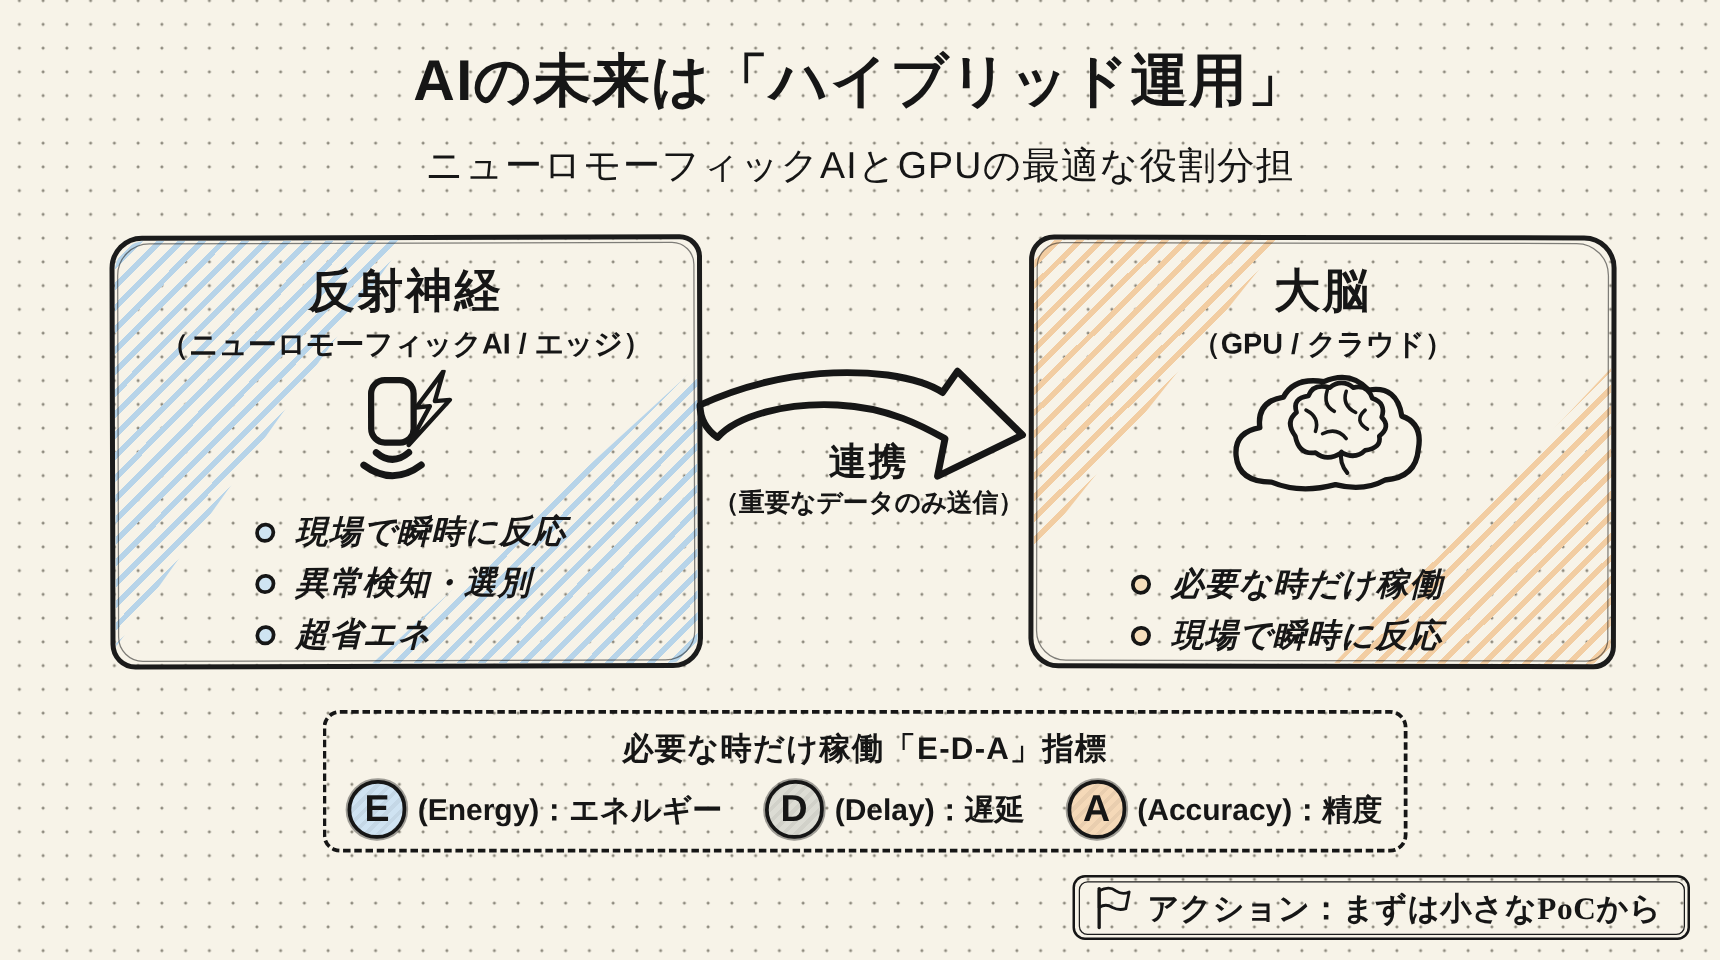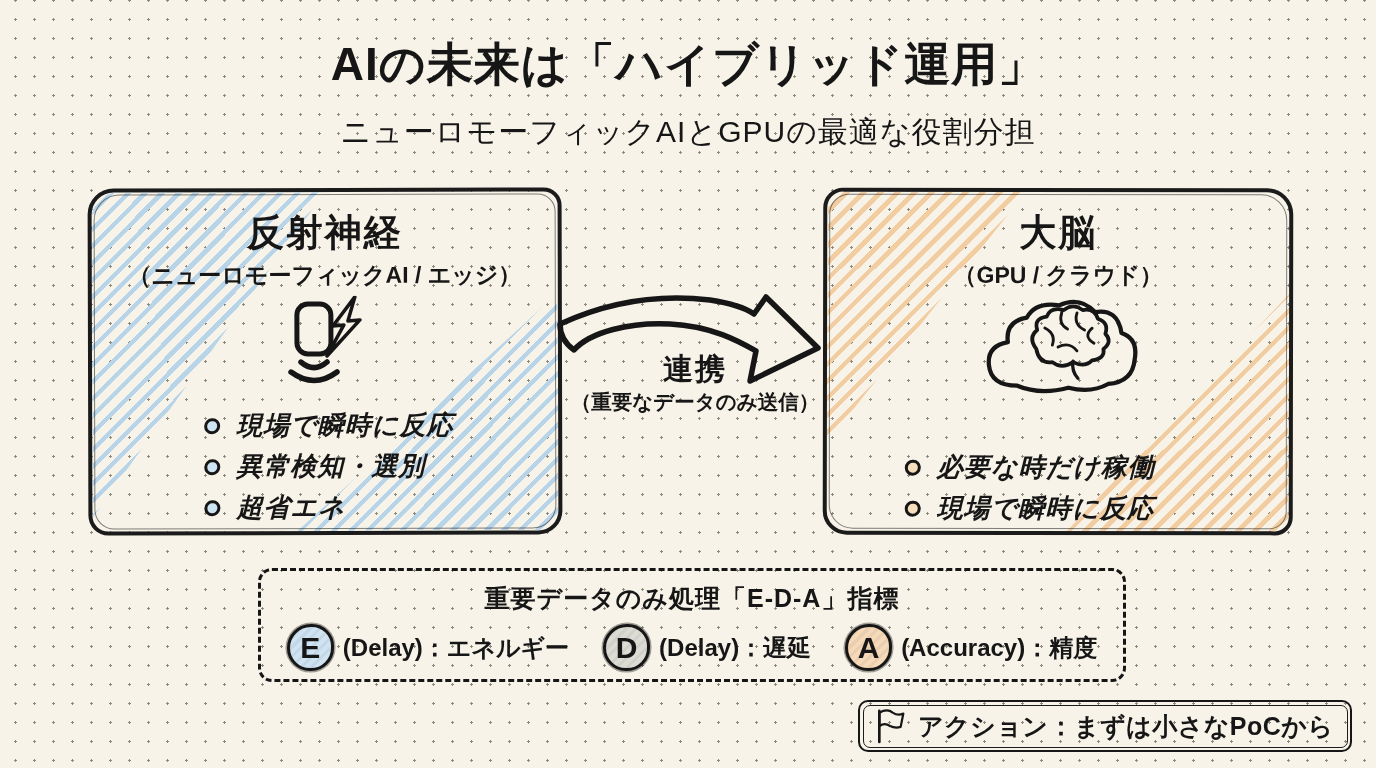--- a/index.html
+++ b/index.html
@@ -68,21 +68,21 @@
     display:flex; align-items:center; justify-content:center;
     font-size:30px; font-weight:800;
     background-color:var(--bc);
     background-image:repeating-linear-gradient(135deg, rgba(0,0,0,.05) 0 3px, transparent 3px 7px);
     box-shadow:0 0 0 1.5px rgba(27,27,27,.4);
   }
   .metric-label{ font-size:24px; font-weight:800; }
   .action{
     position:absolute; left:858px; top:700px; width:494px; height:52px;
     border:2.5px solid #161616; border-radius:10px;
-    display:flex; align-items:center; gap:12px; padding:0 14px;
+    display:flex; align-items:center; gap:12px; padding:0 14px;font-family:Liberation Serif, serif;
   }
   .action::after{ content:""; position:absolute; inset:2.5px; border:1.5px solid #1b1b1b;
     border-radius:7px; pointer-events:none; }
   .action-label{ font-size:25px; font-weight:800; letter-spacing:.5px; }
   svg .ink{ stroke:#161616; fill:none; stroke-linecap:round; stroke-linejoin:round; }
 </style>
 </head>
 <body>
 
 <div class="canvas">
@@ -173,25 +173,25 @@
              L 202 93
              L 208 63
              C 192 54, 164 38, 122 36
              C 82 34, 42 44, 26 62
              Q 12 52 12 36 Z" fill="url(#arrowHatch)" class="ink" stroke-width="5.5"></path>
   </svg>
   <div class="connector-label">連携</div>
   <div class="connector-sublabel">（重要なデータのみ送信）</div>
 
   <div class="metrics">
-    <div class="metrics-title">重要データのみ処理「E-D-A」指標</div>
+    <div class="metrics-title">必要な時だけ稼働「E-D-A」指標</div>
     <div class="metrics-row">
       <div class="metric">
         <span class="badge" style="--bc: #cfe3f2;">E</span>
-        <span class="metric-label">(Delay)：エネルギー</span>
+        <span class="metric-label">(Energy)：エネルギー</span>
       </div>
       <div class="metric">
         <span class="badge" style="--bc: #dcdcd4;">D</span>
         <span class="metric-label">(Delay)：遅延</span>
       </div>
       <div class="metric">
         <span class="badge" style="--bc: #f5d9b8;">A</span>
         <span class="metric-label">(Accuracy)：精度</span>
       </div>
     </div>

